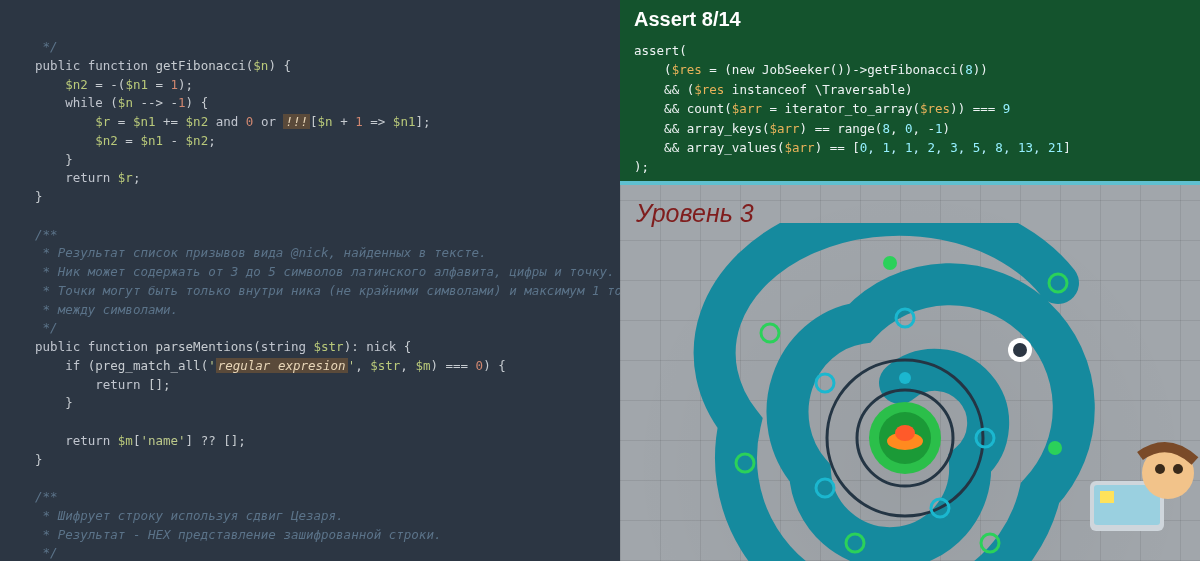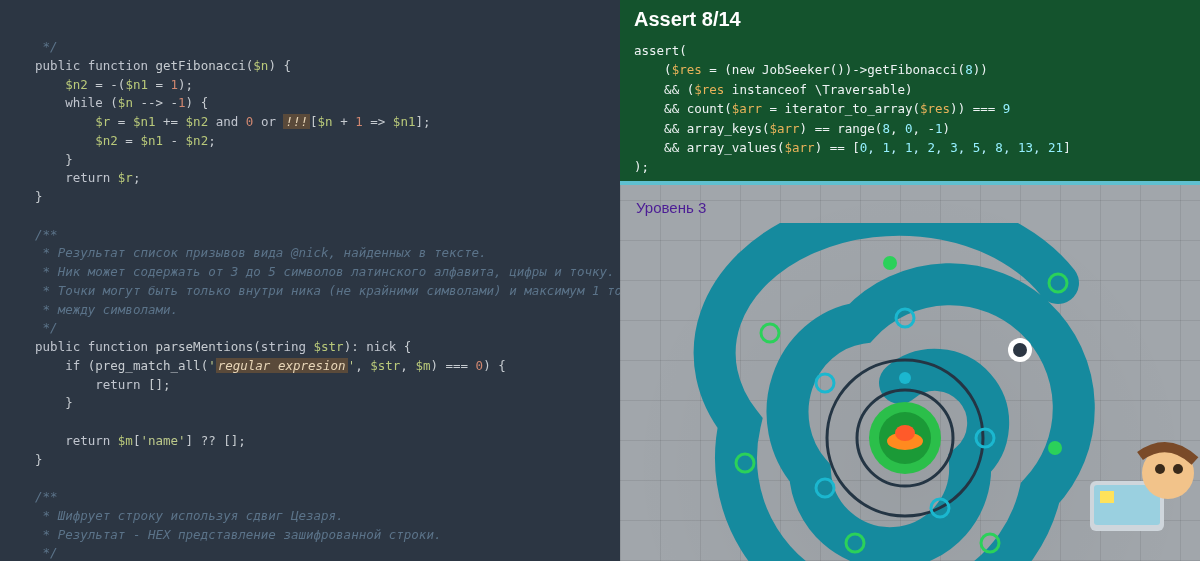--- a/index.html
+++ b/index.html
@@ -78,22 +78,23 @@
   .level-panel {
     flex: 1;
     background: #a1a6ab;
     position: relative;
     overflow: hidden;
   }
   .level-title {
     position: absolute;
     top: 14px; left: 16px;
     font-family: Arial, sans-serif;
-    font-size: 15px;
-    color: #4c1d95;
+    font-size: 25px;
+    color: #7f1d1d;
+    font-style: italic;
   }
   .grid {
     position: absolute; inset: 0;
     background:
       repeating-linear-gradient(0deg, rgba(0,0,0,0.08) 0 1px, transparent 1px 40px),
       repeating-linear-gradient(90deg, rgba(0,0,0,0.08) 0 1px, transparent 1px 40px),
       radial-gradient(circle at 50% 75%, rgba(0,0,0,0.05), transparent 70%);
   }
   .spiral {
     position: absolute;

